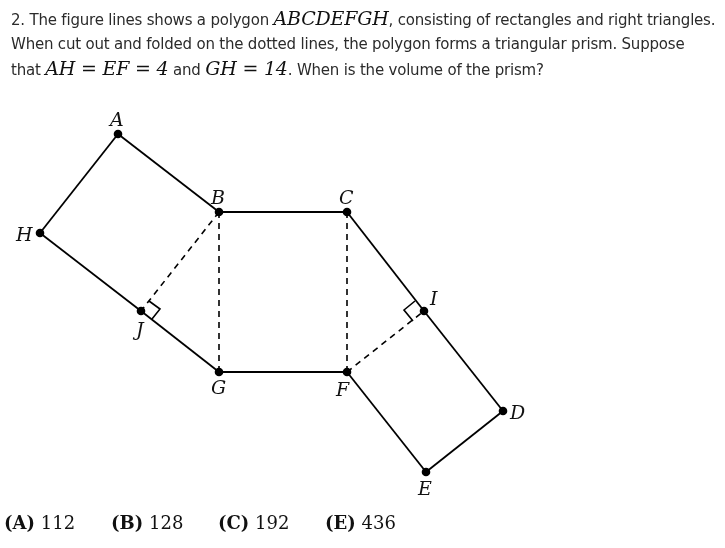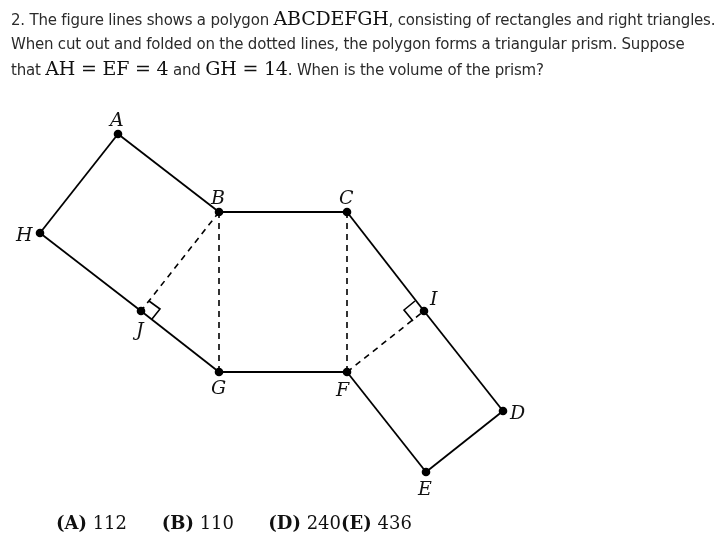--- a/index.html
+++ b/index.html
@@ -2,27 +2,27 @@
 <html><head>
 <meta charset="utf-8">
 <style>
   html, body { margin: 0; padding: 0; background: #ffffff; }
   body { width: 725px; height: 548px; position: relative; overflow: hidden; color: #1a1a1a; }
   .problem {
     position: absolute; left: 11px; top: 6px; width: 706px;
     font-family: "DejaVu Sans", sans-serif; font-size: 15px; line-height: 24px;
     letter-spacing: -0.2px; color: #2b2b2b;
   }
-  .math { font-family: "DejaVu Serif", serif; font-size: 19px; color: #111; }
+  .math { font-family: "DejaVu Serif", serif; font-style: italic; font-size: 19px; color: #111; }
   svg.fig { position: absolute; left: 0; top: 0; }
   .lbl { font-family: "DejaVu Serif", serif; font-style: italic; font-size: 19px; fill: #111; }
   .choices {
-    position: absolute; left: 20px; top: 512px;
+    position: absolute; left: 4px; top: 512px;
     font-family: "DejaVu Serif", serif; font-size: 18px; color: #111;
-    display: flex; gap: 0; text-align: right;
+    display: flex; gap: 0;
   }
   .choice { display: inline-block; }
   .choice .letter { font-weight: bold; }
 </style>
 </head>
 <body>
 
 <div class="problem">
   <span>2.</span><span> The figure lines shows a polygon </span><span class="math">ABCDEFGH</span><span>, consisting of rectangles and right triangles. When cut out and folded on the dotted lines, the polygon forms a triangular prism. Suppose that </span><span class="math">AH = EF = 4</span><span> and </span><span class="math">GH = 14</span><span>. When is the volume of the prism?</span>
 </div>
@@ -74,16 +74,16 @@
   <text class="lbl" x="136" y="336">J</text>
   <text class="lbl" x="430" y="305">I</text>
   <text class="lbl" x="211" y="394">G</text>
   <text class="lbl" x="336" y="396">F</text>
   <text class="lbl" x="510" y="419">D</text>
   <text class="lbl" x="418" y="495">E</text>
 </svg>
 
 <div class="choices">
   <span class="choice" style="width:107px"><span class="letter">(A)</span> <span>112</span></span>
-  <span class="choice" style="width:107px"><span class="letter">(B)</span> <span>110</span></span>
-  <span class="choice" style="width:107px"><span class="letter">(D)</span> <span>240</span></span>
+  <span class="choice" style="width:107px"><span class="letter">(B)</span> <span>128</span></span>
+  <span class="choice" style="width:107px"><span class="letter">(C)</span> <span>192</span></span>
   <span class="choice"><span class="letter">(E)</span> <span>436</span></span>
 </div>
 
 </body></html>

